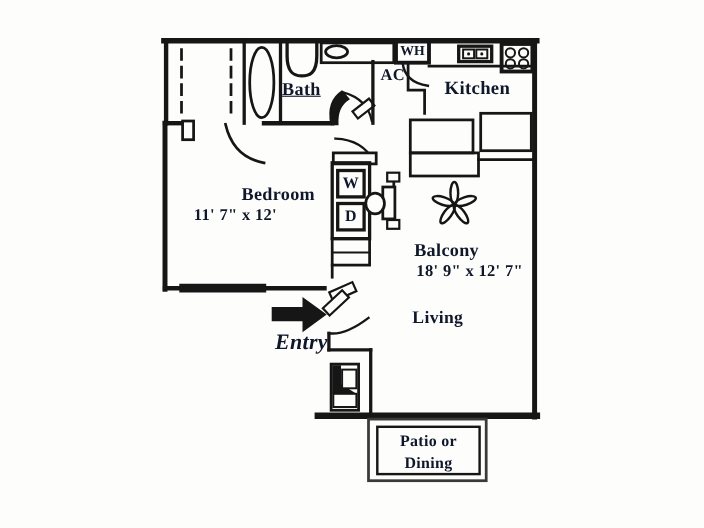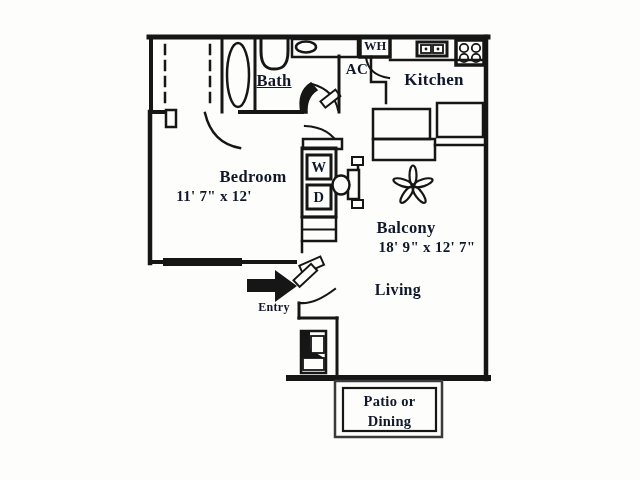--- a/index.html
+++ b/index.html
@@ -16,21 +16,21 @@
   .lbl-wh{left:360px;top:39px;width:30px;font-size:12.5px;letter-spacing:0;}
   .lbl-ac{left:336px;top:61px;width:42px;font-size:15px;}
   .lbl-kitchen{left:384px;top:70px;width:100px;font-size:17px;}
   .lbl-bedroom{left:153px;top:167px;width:120px;font-size:16.5px;margin-left:40px;}
   .lbl-bedroom-dims{left:144px;top:188px;width:140px;font-size:15px;}
   .lbl-w{left:307px;top:155px;width:24px;height:24px;line-height:24px;font-size:14.5px;}
   .lbl-d{left:307px;top:185px;width:24px;height:24px;line-height:24px;font-size:14.5px;}
   .lbl-dining{left:356px;top:218px;width:100px;font-size:16.5px;}
   .lbl-dining-dims{left:346px;top:239px;width:162px;font-size:15px;}
   .lbl-living{left:348px;top:281px;width:100px;font-size:16px;text-align:center;}
-  .lbl-entry{left:234px;top:300px;width:80px;font-size:12px;}
+  .lbl-entry{left:234px;top:300px;width:80px;font-size:20px;font-style:italic;}
   .lbl-patio{left:343px;top:391px;width:93px;font-size:14.5px;line-height:20px;}
 </style>
 </head>
 <body>
 
 <div class="stage">
   <svg width="640" height="480" viewBox="0 0 640 480">
     <g fill="none" stroke="#161616" stroke-linecap="square">
 
       <path d="M 149,37 H 488" stroke-width="5"></path>

